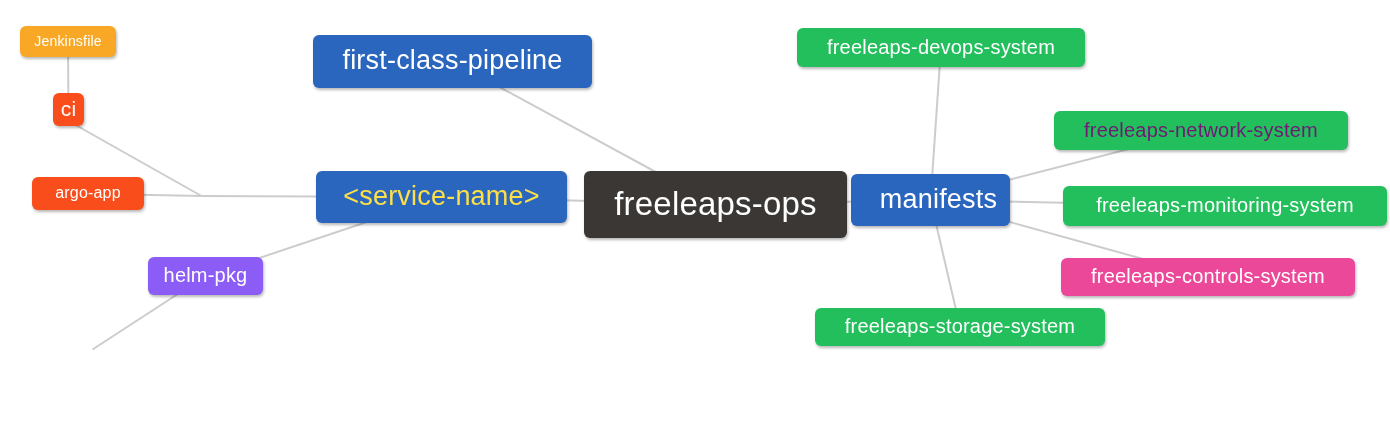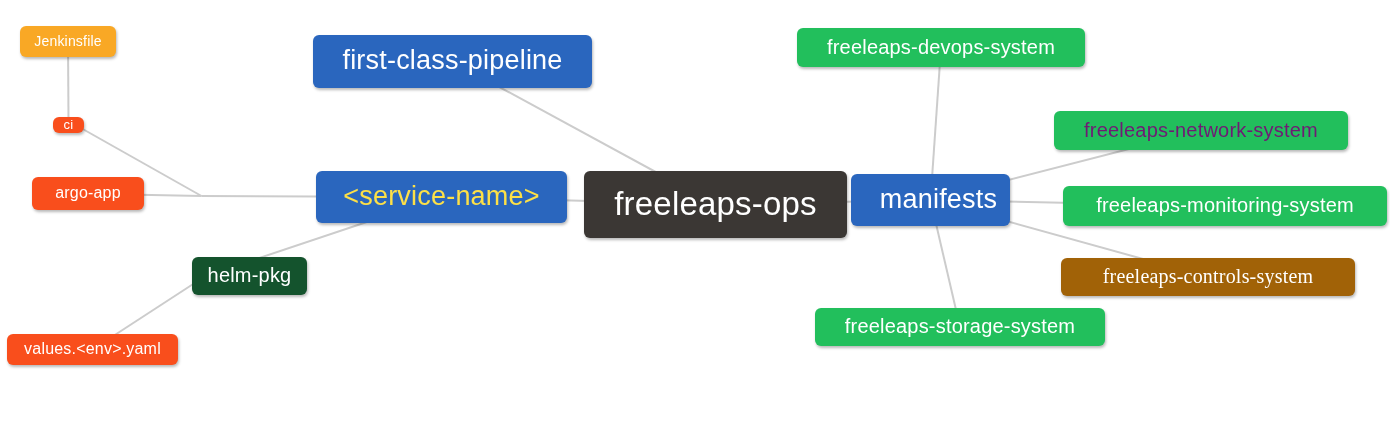--- a/index.html
+++ b/index.html
@@ -69,43 +69,40 @@
     </div>
     <div class="node" style="left: 313px; top: 35px; width: 279px; height: 53px; background: rgb(42, 102, 190); font-size: 27px; color: rgb(255, 255, 255); align-items: center;">
       <span>first-class-pipeline</span>
     </div>
     <div class="node" style="left: 316px; top: 171px; width: 251px; height: 52px; background: rgb(42, 102, 190); font-size: 27px; color: #fde047;">
       <span>&lt;service-name&gt;</span>
     </div>
     <div class="node" style="left: 851px; top: 174px; width: 159px; height: 52px; background: rgb(42, 102, 190); font-size: 27px; color: rgb(255, 255, 255); padding-left: 16px;">
       <span>manifests</span>
     </div>
-    <div class="node" style="left: 148px; top: 257px; width: 115px; height: 38px; background: #14532d; font-size: 20px; color: rgb(255, 255, 255); margin-left: 44px;">
+    <div class="node" style="left: 148px; top: 257px; width: 115px; height: 38px; background: #8b5cf6; font-size: 20px; color: rgb(255, 255, 255);">
       <span>helm-pkg</span>
     </div>
-    <div class="node" style="left: 53px; top: 117px; width: 31px; height: 16px; background: rgb(249, 78, 28); font-size: 13px; color: rgb(255, 255, 255);">
+    <div class="node" style="left: 53px; top: 93px; width: 31px; height: 33px; background: rgb(249, 78, 28); font-size: 21px; color: rgb(255, 255, 255);">
       <span>ci</span>
     </div>
     <div class="node" style="left: 32px; top: 177px; width: 112px; height: 33px; background: rgb(249, 78, 28); font-size: 16px; color: rgb(255, 255, 255);">
       <span>argo-app</span>
     </div>
     <div class="node" style="left: 20px; top: 26px; width: 96px; height: 31px; background: rgb(249, 168, 37); font-size: 14px; color: rgb(255, 255, 255);">
       <span>Jenkinsfile</span>
-    </div>
-    <div class="node" style="left: 7px; top: 334px; width: 171px; height: 31px; background: rgb(249, 78, 28); font-size: 16px; color: rgb(255, 255, 255);">
-      <span>values.&lt;env&gt;.yaml</span>
     </div>
     <div class="node" style="left: 797px; top: 28px; width: 288px; height: 39px; background: rgb(34, 191, 92); font-size: 20px; color: rgb(255, 255, 255); justify-content: center;">
       <span>freeleaps-devops-system</span>
     </div>
     <div class="node" style="left: 1054px; top: 111px; width: 294px; height: 39px; background: rgb(34, 191, 92); font-size: 20px; color: #701a75;">
       <span>freeleaps-network-system</span>
     </div>
     <div class="node" style="left: 1063px; top: 186px; width: 324px; height: 40px; background: rgb(34, 191, 92); font-size: 20px; color: rgb(255, 255, 255);">
       <span>freeleaps-monitoring-system</span>
     </div>
-    <div class="node" style="left: 1061px; top: 258px; width: 294px; height: 38px; background: #a16207; font-size: 20px; color: rgb(255, 255, 255); font-family: Liberation Serif, serif;">
+    <div class="node" style="left: 1061px; top: 258px; width: 294px; height: 38px; background: #ec4899; font-size: 20px; color: rgb(255, 255, 255);">
       <span>freeleaps-controls-system</span>
     </div>
     <div class="node" style="left: 815px; top: 308px; width: 290px; height: 38px; background: rgb(34, 191, 92); font-size: 20px; color: rgb(255, 255, 255);">
       <span>freeleaps-storage-system</span>
     </div>
   </div>
 
 </body></html>

